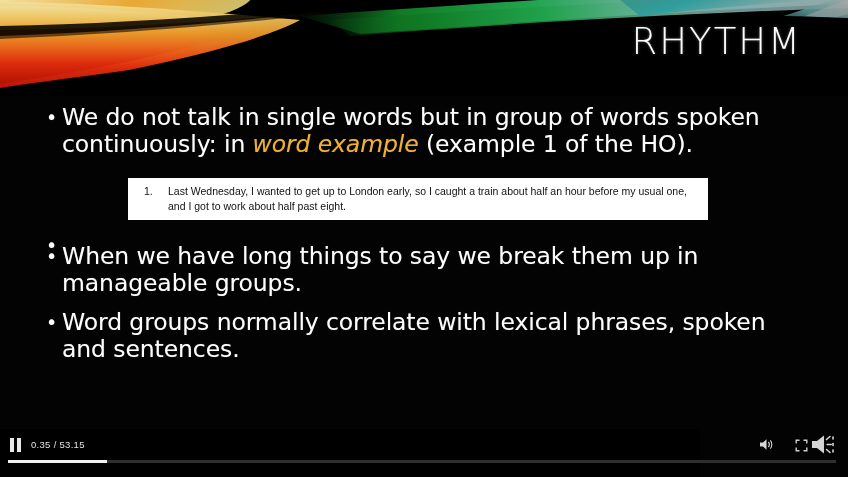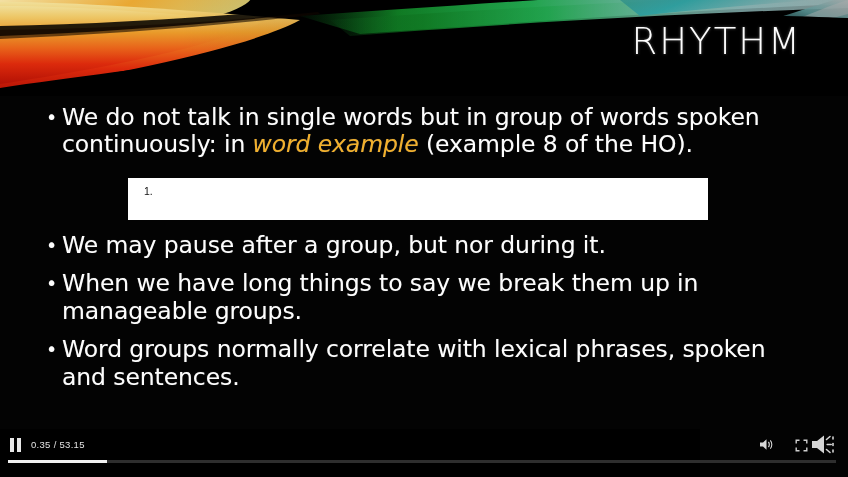--- a/index.html
+++ b/index.html
@@ -281,32 +281,32 @@
         <rect x="180" y="0" width="668" height="96" fill="url(#fadeblack)" opacity="0.35"></rect>
         <path d="M0,88 C120,70 300,48 520,36 C660,28 780,26 848,26 L848,96 L0,96 Z" fill="#000000"></path>
       </svg>
     </div>
 
     <div class="slide-title">RHYTHM</div>
 
     <div class="content">
       <div class="bullet">
         <span class="dot">•</span>
-        <span class="txt"><span>We do not talk in single words but in group of words spoken continuously: in </span><span class="hl">word example</span><span> (example 8 of the HO).</span></span>
+        <span class="txt"><span>We do not talk in single words but in group of words spoken continuously: in </span><span class="hl">word example</span><span> (example 1 of the HO).</span></span>
       </div>
     </div>
 
     <div class="quote-box">
       <span class="quote-num">1.</span>
+      <span class="quote-text">Last Wednesday, I wanted to get up to London early, so I caught a train about half an hour before my usual one, and I got to work about half past eight.</span>
     </div>
 
     <div class="bullets-lower">
       <div class="bullet">
         <span class="dot">•</span>
-        <span class="txt">We may pause after a group, but nor during it.</span>
       </div>
       <div class="bullet">
         <span class="dot">•</span>
         <span class="txt">When we have long things to say we break them up in manageable groups.</span>
       </div>
       <div class="bullet">
         <span class="dot">•</span>
         <span class="txt">Word groups normally correlate with lexical phrases, spoken and sentences.</span>
       </div>
     </div>

